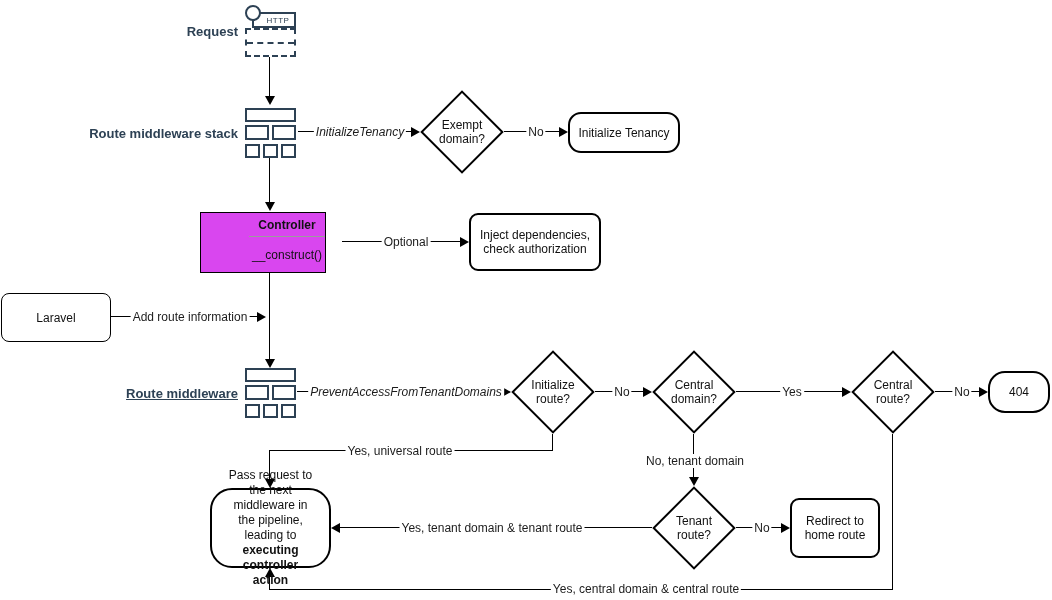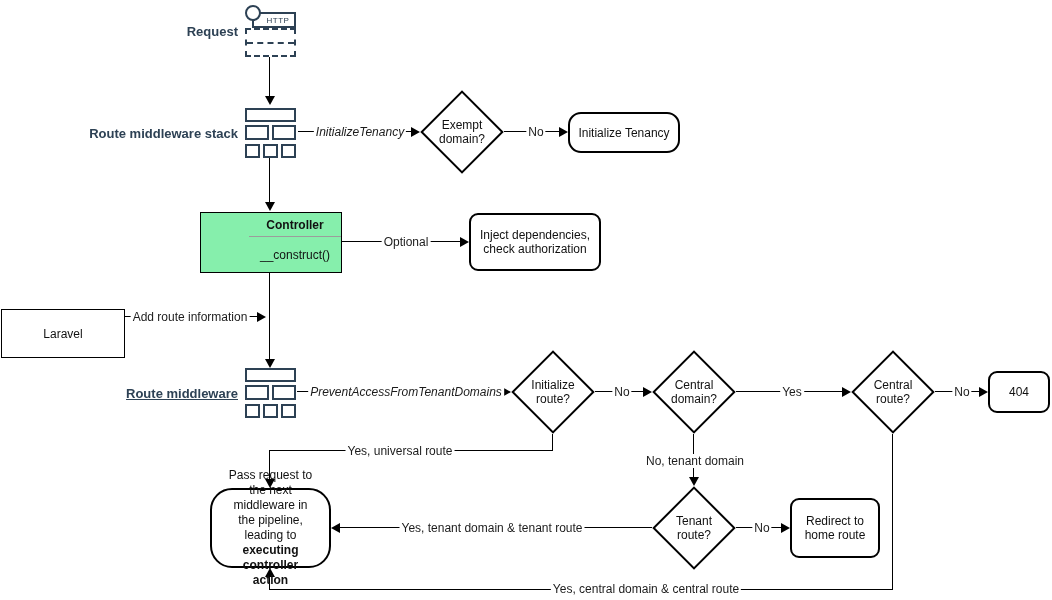--- a/index.html
+++ b/index.html
@@ -59,22 +59,22 @@
                      border-radius:50%; background:#fff; z-index:3; }
   .http-icon .bar { position:absolute; left:7px; top:9px; width:44px; height:16px; border:2px solid #2d4154;
                     background:#fff; z-index:2; display:flex; align-items:center; justify-content:center;
                     padding-left:8px; }
   .http-icon .bar span { font-size:8px; color:#2d4154; letter-spacing:0.5px; }
   .http-icon .dashed { position:absolute; left:0; top:25px; width:51px; height:29px;
                        border:2px dashed #2d4154; background:#fff; }
   .http-icon .dashed .mid { position:absolute; left:0; right:0; top:12px; border-top:2px dashed #2d4154; }
 
   
-  .uml { position:absolute; left:200px; top:212px; width:142px; height:61px; border:1px solid #000;
-         background:#86efac; z-index:2;padding-left:48px; }
+  .uml { position:absolute; left:200px; top:212px; width:126px; height:61px; border:1px solid #000;
+         background:#d946ef; z-index:2;padding-left:48px; }
   .uml .hdr { height:24px; border-bottom:1px solid #9c9c9c; display:flex; align-items:center;
               justify-content:center; font-weight:bold; font-size:12px; color:#111; }
   .uml .body { height:35px; display:flex; align-items:center; justify-content:center; font-size:12px; color:#111; }
 
   .pass-box { line-height:15px; border-radius:22px; padding:2px 13px; }
   .pass-box b { font-weight:bold; }
 </style>
 </head>
 <body>
 
@@ -126,21 +126,21 @@
     <div class="hdr">Controller</div>
     <div class="body">__construct()</div>
   </div>
 
   <div class="line" style="left:342px; top:241px; width:118px; height:1px;"></div>
   <div class="arr r" style="left:460px; top:237px;"></div>
   <div class="elabel" style="left:406px; top:242px;">Optional</div>
 
   <div class="rbox" style="left:469px; top:213px; width:132px; height:58px;">Inject dependencies, check authorization</div>
 
-  <div class="sbox" style="left:1px; top:309px; width:124px; height:49px;">Laravel</div>
+  <div class="sbox" style="left:1px; top:293px; width:110px; height:49px;border-radius:8px;">Laravel</div>
 
   <div class="line" style="left:111px; top:316px; width:146px; height:1px;"></div>
   <div class="arr r" style="left:257px; top:312px;"></div>
   <div class="elabel" style="left:190px; top:317px;">Add route information</div>
 
   <div class="line" style="left:269px; top:273px; width:1px; height:87px;"></div>
   <div class="arr d" style="left:265px; top:359px;"></div>
 
   <div class="stack-icon" style="left:245px; top:368px;">
     <div class="cell r1"></div>
@@ -176,21 +176,21 @@
 
   <div class="diamond" style="left:851px; top:350px;">
     <div class="shape"></div>
     <div class="dlabel">Central route?</div>
   </div>
 
   <div class="line" style="left:935px; top:391px; width:44px; height:1px;"></div>
   <div class="arr r" style="left:979px; top:387px;"></div>
   <div class="elabel" style="left:962px; top:392px;">No</div>
 
-  <div class="rbox" style="left:988px; top:371px; width:62px; height:42px;">404</div>
+  <div class="rbox" style="left:988px; top:371px; width:62px; height:42px;border-radius:17px;">404</div>
 
   <div class="line" style="left:552px; top:434px; width:1px; height:17px;"></div>
   <div class="line" style="left:269px; top:450px; width:284px; height:1px;"></div>
   <div class="line" style="left:269px; top:450px; width:1px; height:30px;"></div>
   <div class="arr d" style="left:265px; top:479px;"></div>
   <div class="elabel" style="left:400px; top:451px;">Yes, universal route</div>
 
   <div class="line" style="left:693px; top:434px; width:1px; height:44px;"></div>
   <div class="arr d" style="left:689px; top:477px;"></div>
   <div class="elabel" style="left:695px; top:461px;">No, tenant domain</div>

